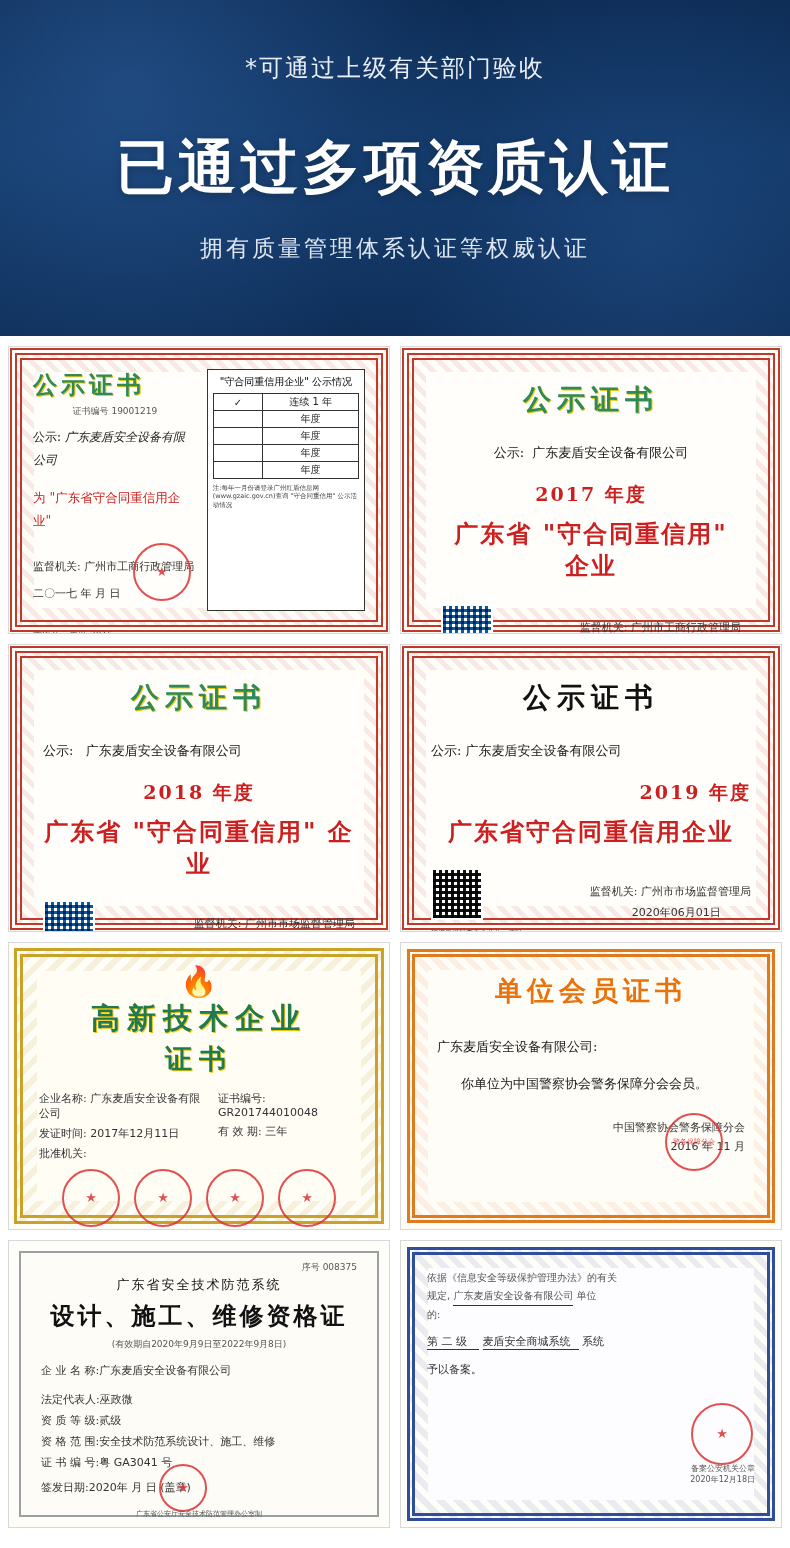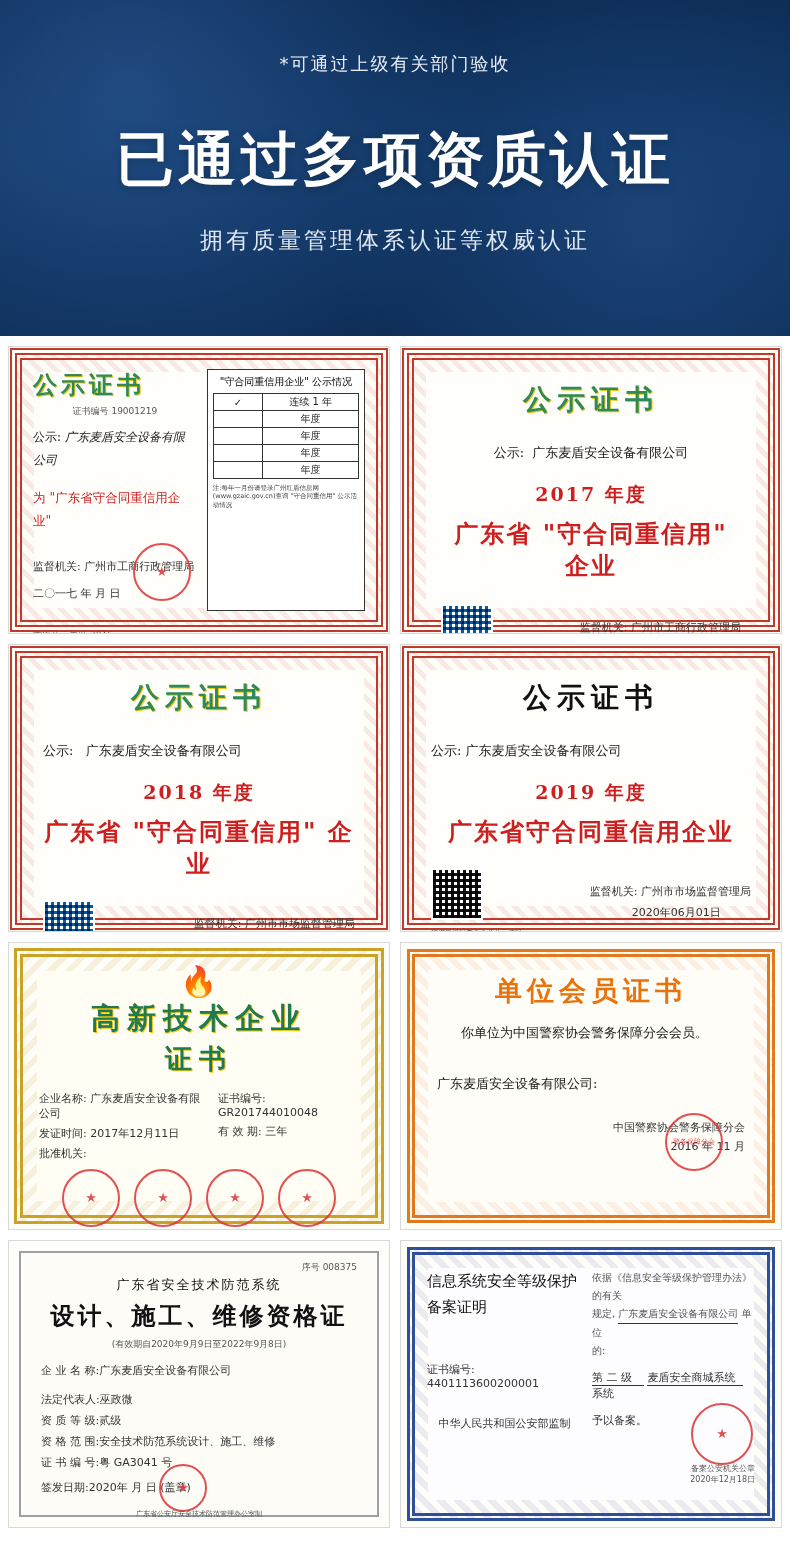--- a/index.html
+++ b/index.html
@@ -42,21 +42,21 @@
     background: radial-gradient(circle at 50% 50%, rgba(40,88,150,.45), rgba(13,44,85,0) 70%);
   }
   .hero-inner {
     position: relative;
     z-index: 2;
     text-align: center;
     padding-top: 52px;
   }
   .hero-kicker {
     color: #e8eef7;
-    font-size: 18px;
+    font-size: 24px;
     letter-spacing: 2px;
     font-weight: 400;
   }
   .hero-title {
     margin-top: 52px;
     color: #ffffff;
     font-size: 58px;
     font-weight: 700;
     letter-spacing: 4px;
     line-height: 1.08;
@@ -361,21 +361,21 @@
     <div class="cert">
       <div class="border-red">
           <div class="inner-white"></div>
         </div>
       <div class="content" style="padding:34px 30px;">
         <div class="ttl-black">公示证书</div>
         <div class="line" style="margin-top:22px;">
           <span>公示:</span>
           <span>广东麦盾安全设备有限公司</span>
         </div>
-        <div class="ttl-red-big" style="margin-top:16px; font-size:19px;">2019 年度</div>
+        <div class="ttl-red-big" style="margin-top:16px; font-size:19px;text-align:right;">2019 年度</div>
         <div class="ttl-red-big" style="margin-top:10px;">广东省守合同重信用企业</div>
         <div class="row-flex" style="margin-top:20px;">
           <div class="qr dark"></div>
           <div class="col" style="align-items:flex-start;">
             <div class="sm">
               <span>监督机关:</span>
               <span>广州市市场监督管理局</span>
             </div>
             <div class="sm" style="margin-top:6px; padding-left:42px;">2020年06月01日</div>
           </div>
@@ -421,22 +421,22 @@
         </div>
       </div>
     </div>
 
     <div class="cert">
       <div class="border-orange">
           <div class="inner-white"></div>
         </div>
       <div class="content" style="padding:30px 36px;">
         <div class="ttl-orange">单位会员证书</div>
+        <div class="line" style="margin-top:26px;">广东麦盾安全设备有限公司:</div>
         <div class="line" style="margin-top:12px; text-indent:24px;">你单位为中国警察协会警务保障分会会员。</div>
-        <div class="line" style="margin-top:26px;">广东麦盾安全设备有限公司:</div>
         <div class="sm right" style="margin-top:24px;">中国警察协会警务保障分会</div>
         <div class="sm right" style="margin-top:4px; position:relative;">
           <span>2016 年 11 月</span>
           <div class="stamp" style="position:absolute; right:22px; top:-26px;">
             <span>警务保障分会</span>
           </div>
         </div>
       </div>
     </div>
 
@@ -465,29 +465,20 @@
         </div>
         <div class="xs center" style="position:absolute; left:0; right:0; bottom:8px; font-size:7px;">广东省公安厅安全技术防范管理办公室制</div>
       </div>
     </div>
 
     <div class="cert">
       <div class="border-blue">
           <div class="inner-white"></div>
         </div>
       <div class="content" style="padding:28px 26px; display:flex; gap:10px;">
-        <div style="flex:0.95;">
-          <div style="font-size:15px; color:#111; line-height:1.7; font-family:'DejaVu Serif','Liberation Serif',serif;">信息系统安全等级保护</div>
-          <div style="font-size:15px; color:#111; line-height:1.7; font-family:'DejaVu Serif','Liberation Serif',serif;">备案证明</div>
-          <div class="sm" style="margin-top:42px;">
-            <span>证书编号:</span>
-            <span>4401113600200001</span>
-          </div>
-          <div class="sm center" style="margin-top:26px;">中华人民共和国公安部监制</div>
-        </div>
         <div style="flex:1; position:relative;">
           <div class="xs" style="font-size:10px; line-height:1.8;">
             <div>依据《信息安全等级保护管理办法》的有关</div>
             <div>
               <span>规定,</span>
               <span class="underline-field" style="min-width:0;">广东麦盾安全设备有限公司</span>
               <span>单位</span>
             </div>
             <div>的:</div>
           </div>

